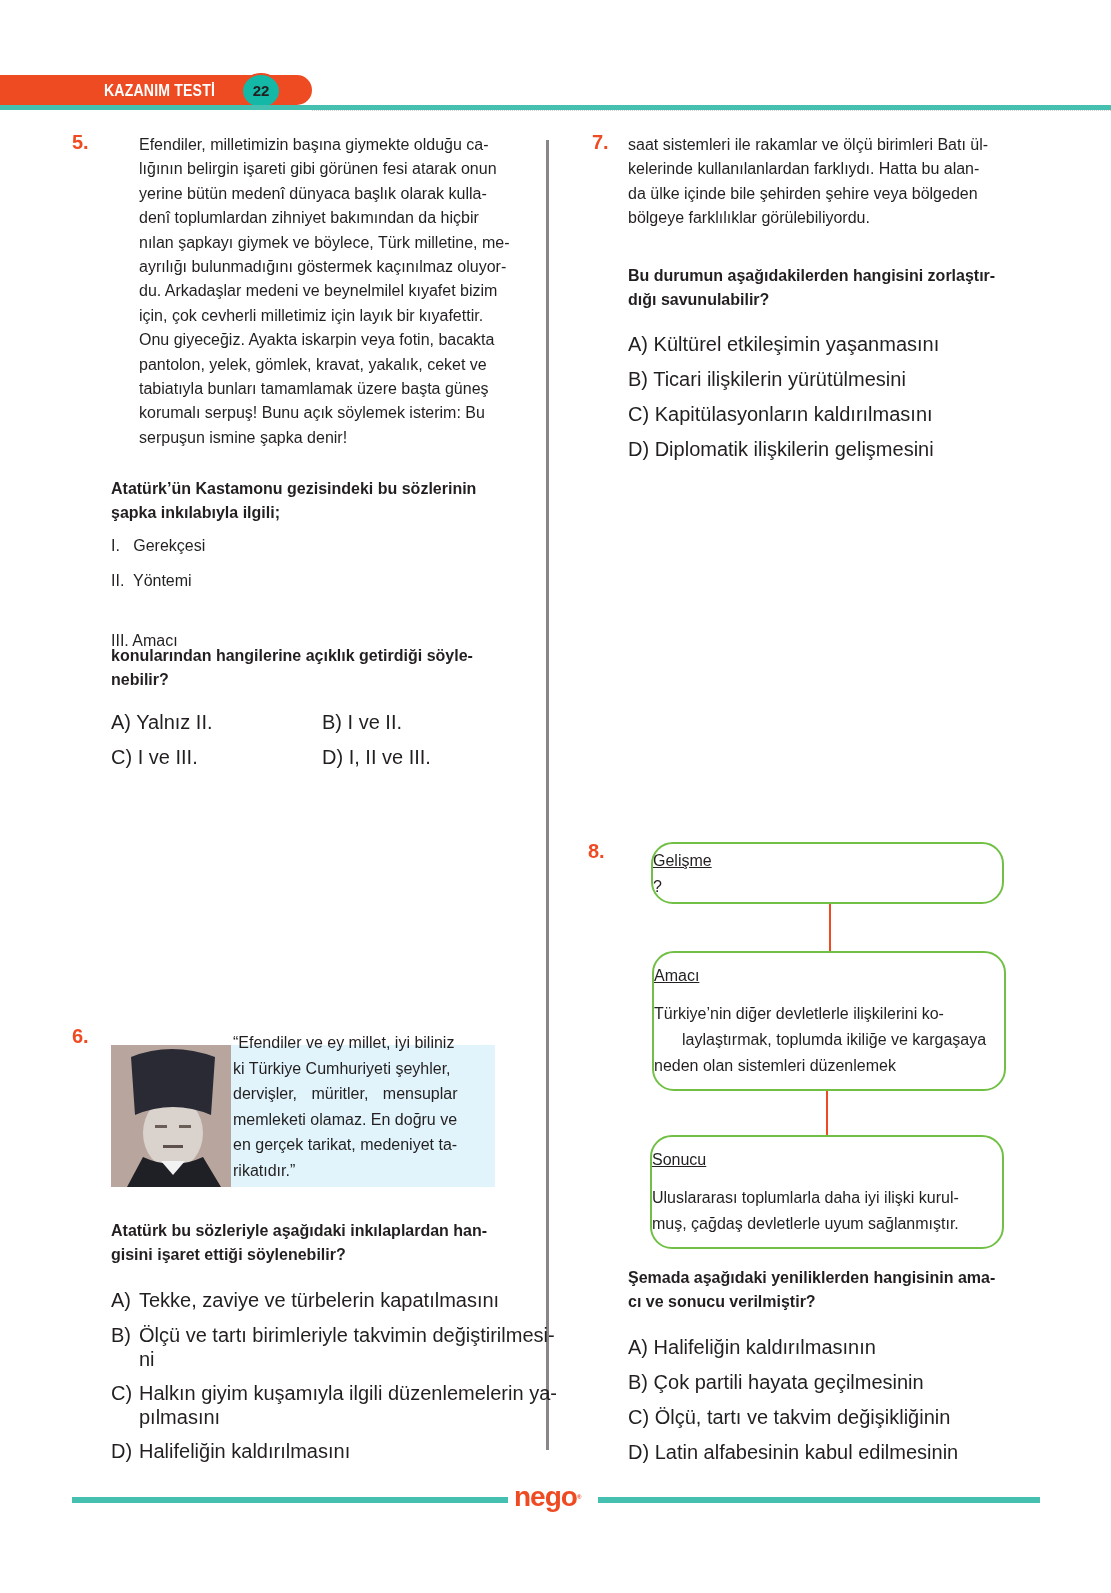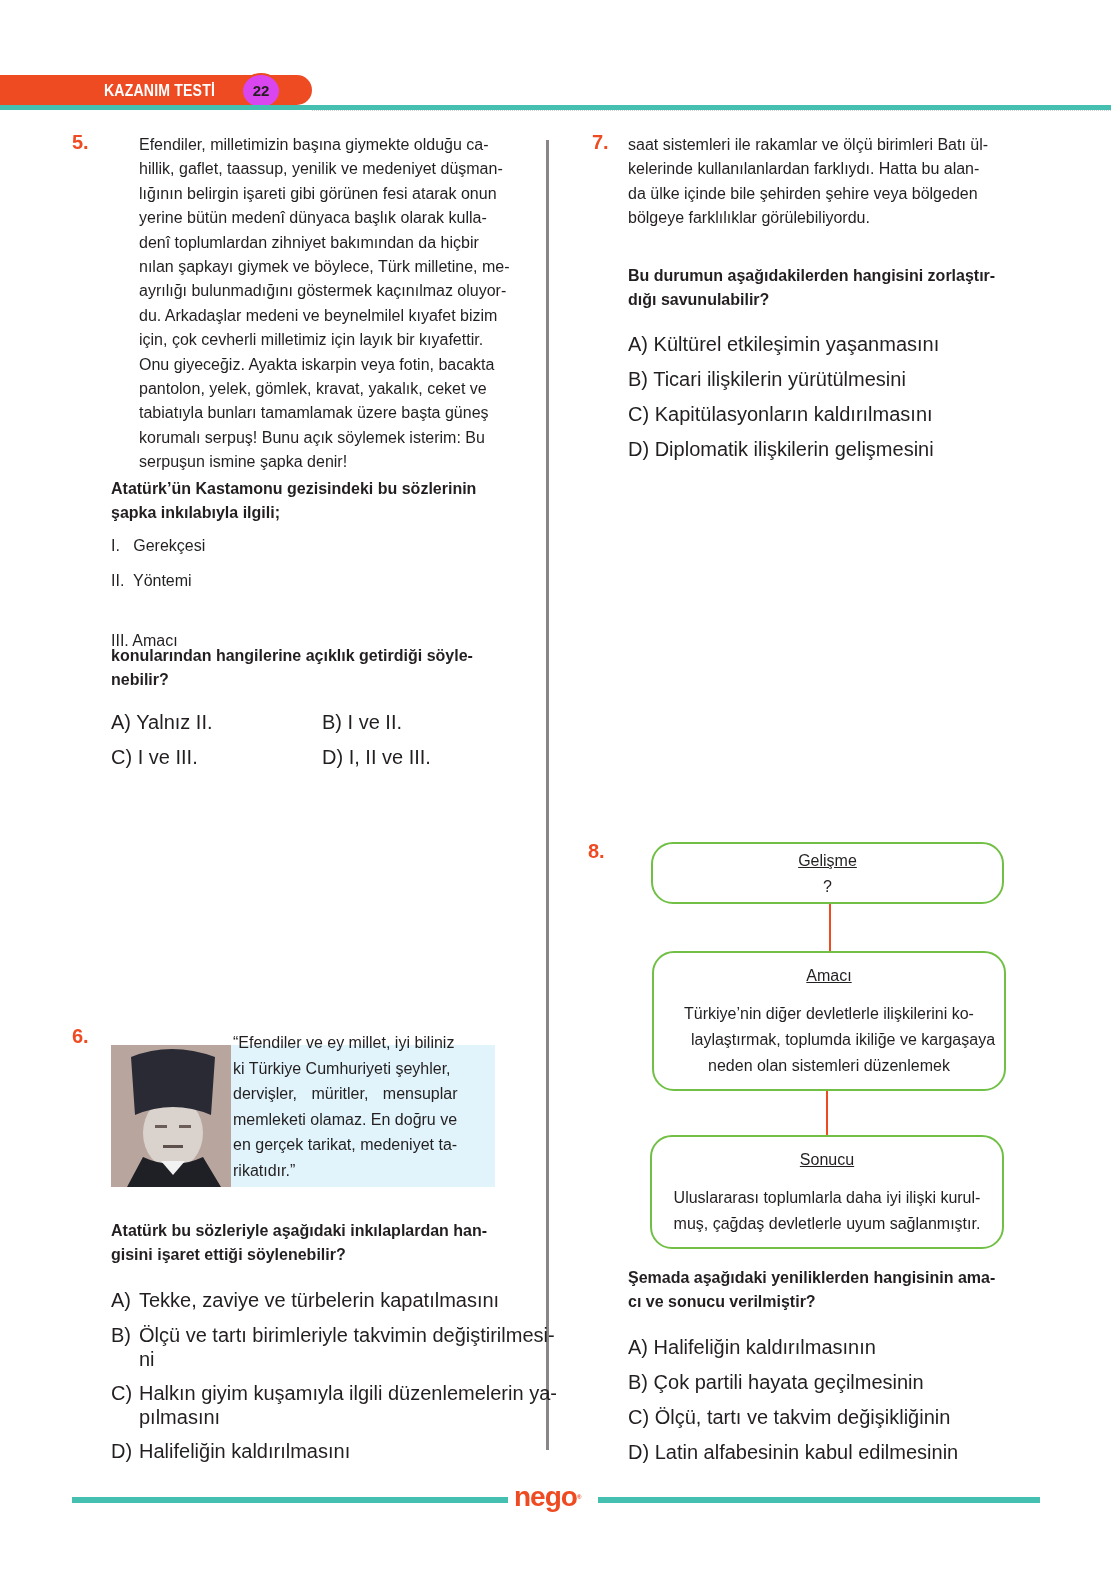--- a/index.html
+++ b/index.html
@@ -6,21 +6,21 @@
   body { width:1111px; height:1593px; position:relative; overflow:hidden;
          font-family:"Liberation Sans", "DejaVu Sans", sans-serif; color:#231f20; }
 
   
   .hdr-band { position:absolute; left:0; top:75px; width:312px; height:30px; background:#ef4b23;
               border-radius:0 15px 15px 0; }
   .hdr-title { position:absolute; left:104px; top:80px; height:22px; line-height:22px;
                color:#ffffff; font-weight:bold; font-size:16px; letter-spacing:0.2px;
                transform:scaleX(0.88); transform-origin:left center; }
   .hdr-badge { position:absolute; left:241px; top:73px; width:36px; height:32px; border-radius:50%;
-               background:#d946ef; border:2px solid #ef4b23; text-align:center; line-height:32px;
+               background:#14b8a6; border:2px solid #ef4b23; text-align:center; line-height:32px;
                font-weight:bold; font-size:15px; color:#231f20; box-sizing:content-box; }
   .hdr-line { position:absolute; left:0; top:105px; width:1111px; height:5px; background:#45bfb0; }
   .hdr-dots { position:absolute; left:312px; top:110px; width:799px; border-top:1px dotted #cfcfcf; }
 
   
   .divider { position:absolute; left:546px; top:140px; width:3px; height:1310px; background:#8a8586; }
   .col { position:absolute; font-size:16px; line-height:24.4px; }
   .qnum { position:absolute; color:#ef4b23; font-weight:bold; font-size:20px; }
   .just { text-align:justify; }
   .bold { font-weight:bold; }
@@ -31,21 +31,21 @@
   .opt .lbl { display:inline-block; }
 
   
   .photo { position:absolute; left:111px; top:1045px; width:120px; height:142px; overflow:hidden;
            background:#b9a79f; }
   .quote-box { position:absolute; left:229px; top:1045px; width:266px; height:142px; background:#e1f4fb; }
   .quote-text { position:absolute; left:233px; top:1030px; width:257px; font-size:16px; line-height:25.5px; }
 
   
   .dbox { position:absolute; border:2.5px solid #71c045; border-radius:22px; box-sizing:border-box;
-          text-align:center; font-size:16px; line-height:26px; background:#ffffff; }
+          text-align:left; font-size:16px; line-height:26px; background:#ffffff; }
   .dbox .t { text-decoration:underline; display:block; }
   .dline { position:absolute; width:2px; background:#ef4b23; }
 
   
   .ft-line-l { position:absolute; left:72px; top:1497px; width:436px; height:6px; background:#45bfb0; }
   .ft-line-r { position:absolute; left:598px; top:1497px; width:442px; height:6px; background:#45bfb0; }
   .logo { position:absolute; left:514px; top:1482px; height:30px; font-family:"Liberation Sans", sans-serif;
           font-weight:bold; font-size:28px; color:#ef4b23; letter-spacing:-1px; line-height:30px; }
   .logo sup { font-size:6px; vertical-align:top; }
 </style>
@@ -56,21 +56,20 @@
 <div class="hdr-title">KAZANIM TESTİ</div>
 <div class="hdr-badge">22</div>
 <div class="hdr-line"></div>
 <div class="hdr-dots"></div>
 
 <div class="divider"></div>
 
 <div class="qnum" style="left:72px;top:131px;">5.</div>
 <div class="col just" style="left:111px;top:133px;width:395px;margin-left:28px;">
   <div class="p">Efendiler, milletimizin başına giymekte olduğu ca-</div>
-  <div class="p">hillik, gaflet, taassup, yenilik ve medeniyet düşman-</div>
   <div class="p">lığının belirgin işareti gibi görünen fesi atarak onun</div>
   <div class="p">yerine bütün medenî dünyaca başlık olarak kulla-</div>
   <div class="p">denî toplumlardan zihniyet bakımından da hiçbir</div>
   <div class="p">nılan şapkayı giymek ve böylece, Türk milletine, me-</div>
   <div class="p">ayrılığı bulunmadığını göstermek kaçınılmaz oluyor-</div>
   <div class="p">du. Arkadaşlar medeni ve beynelmilel kıyafet bizim</div>
   <div class="p">için, çok cevherli milletimiz için layık bir kıyafettir.</div>
   <div class="p">Onu giyeceğiz. Ayakta iskarpin veya fotin, bacakta</div>
   <div class="p">pantolon, yelek, gömlek, kravat, yakalık, ceket ve</div>
   <div class="p">tabiatıyla bunları tamamlamak üzere başta güneş</div>

